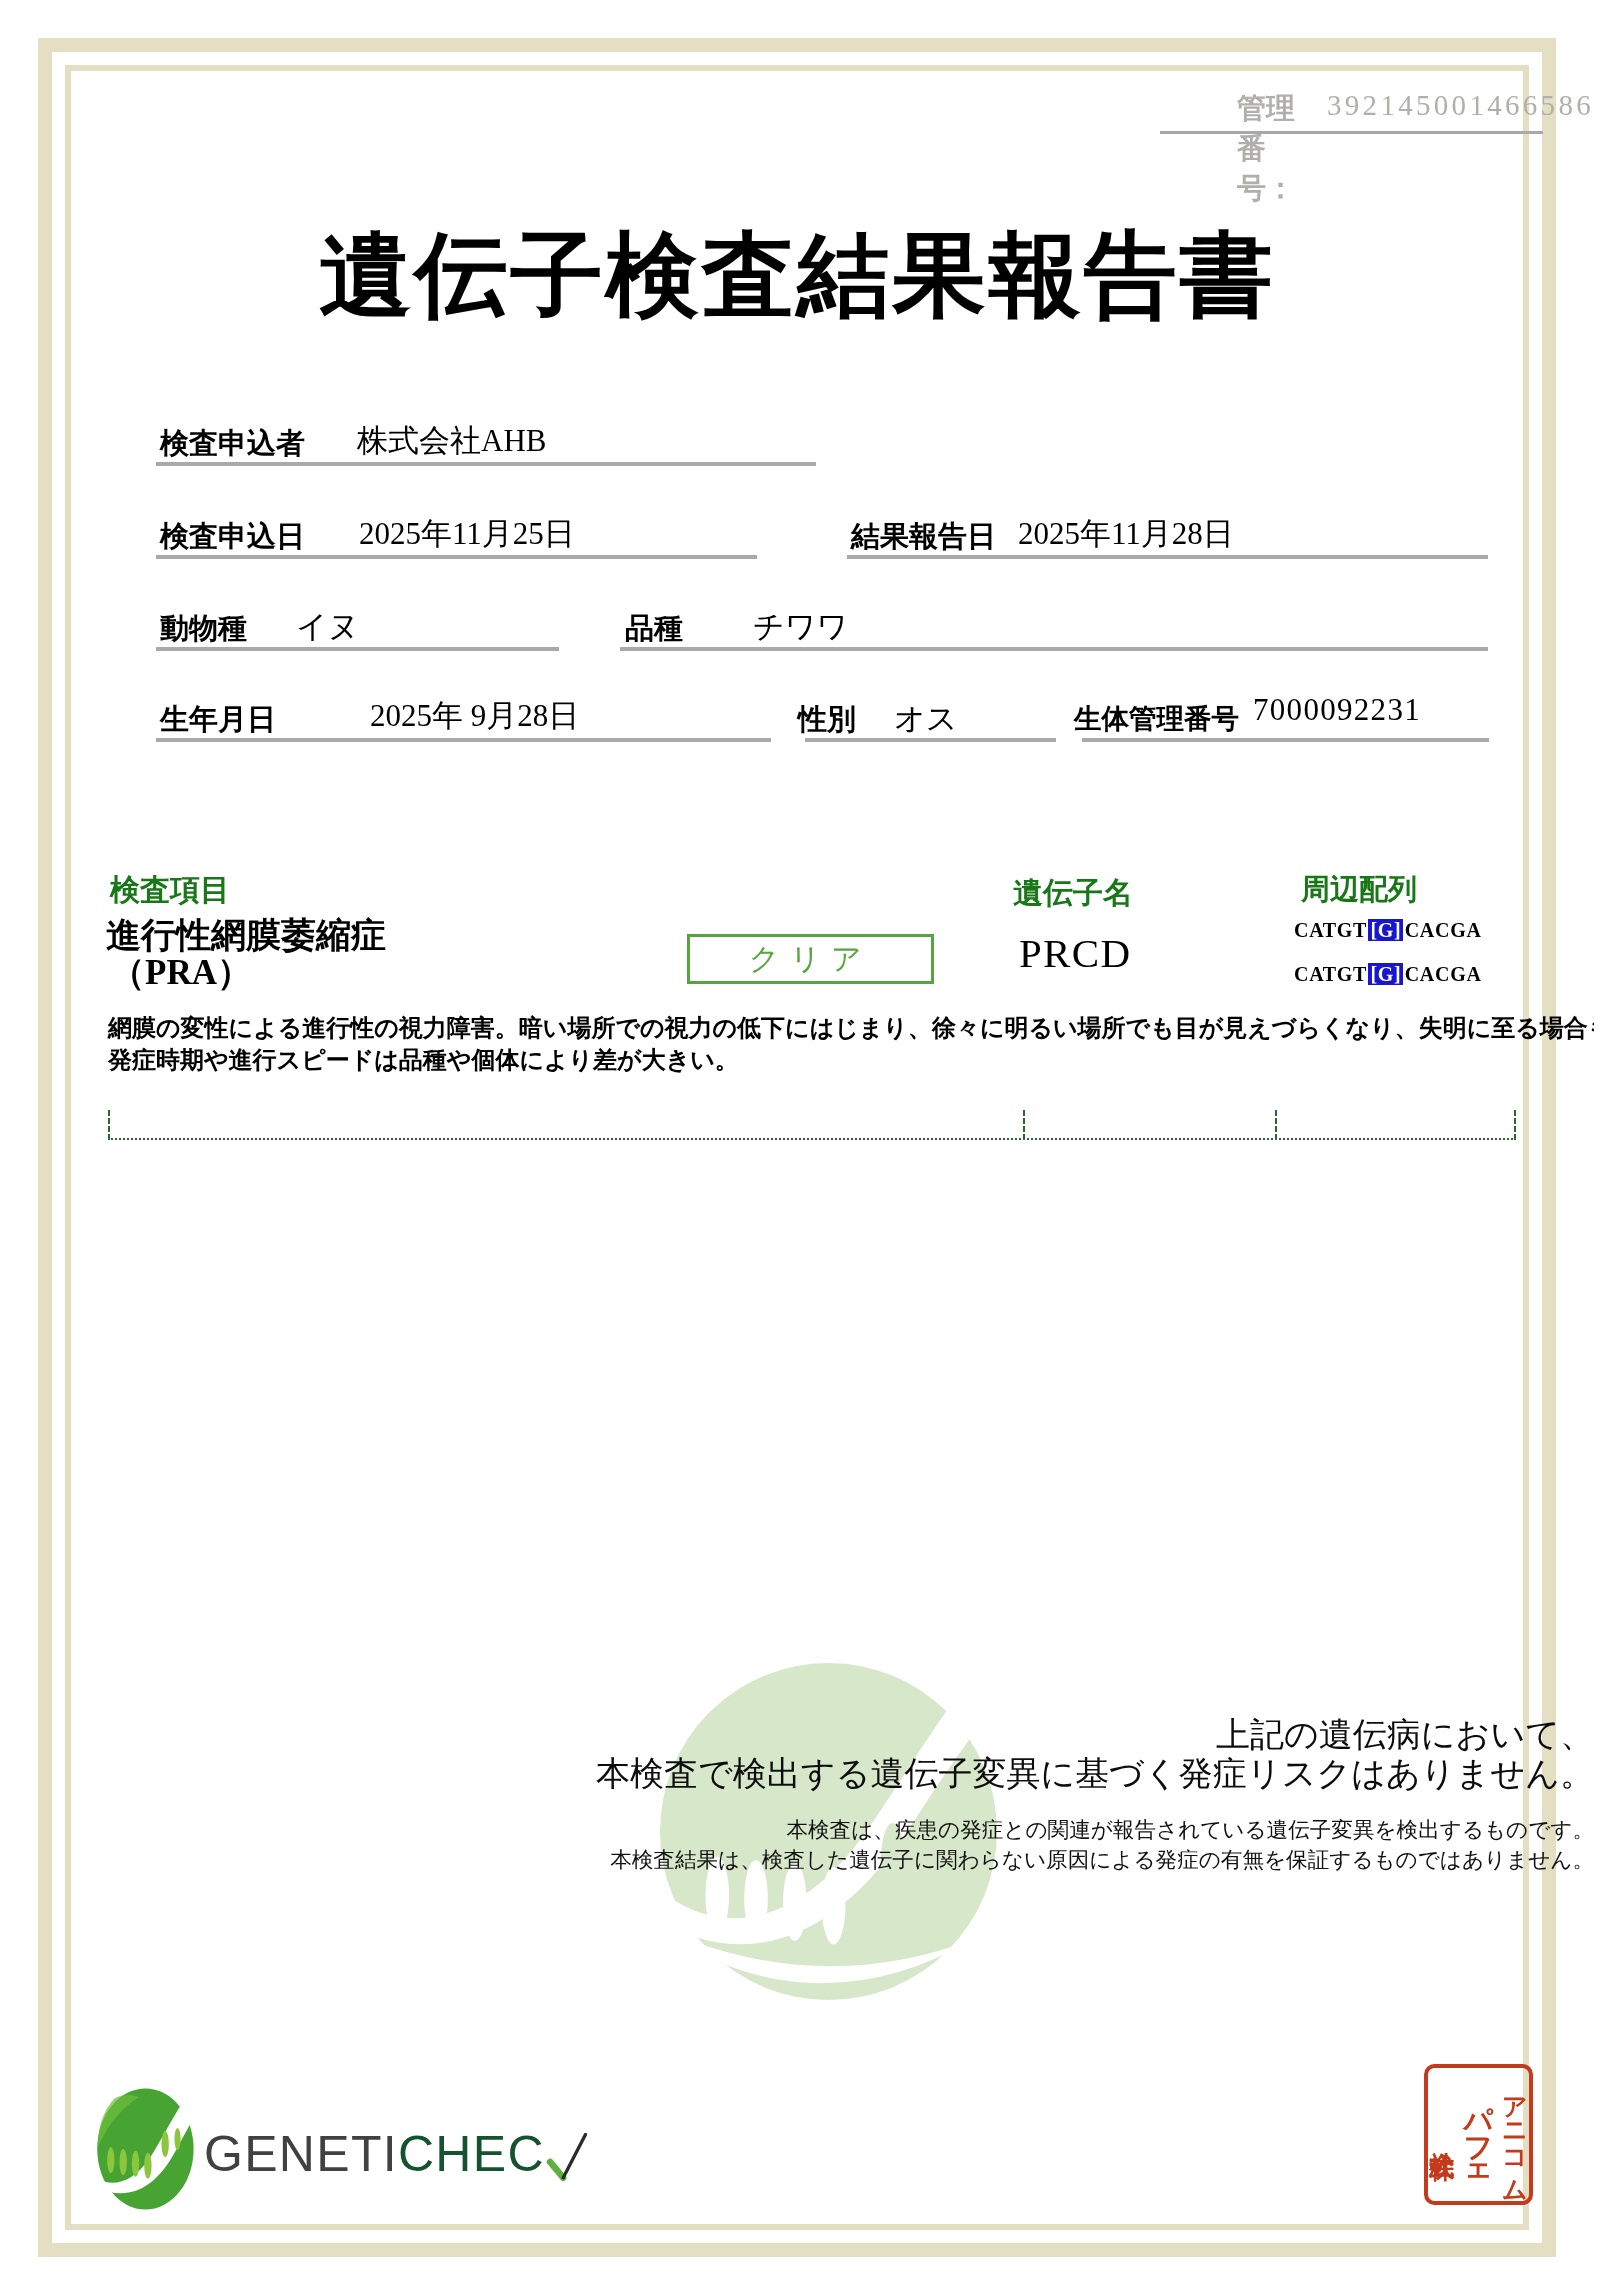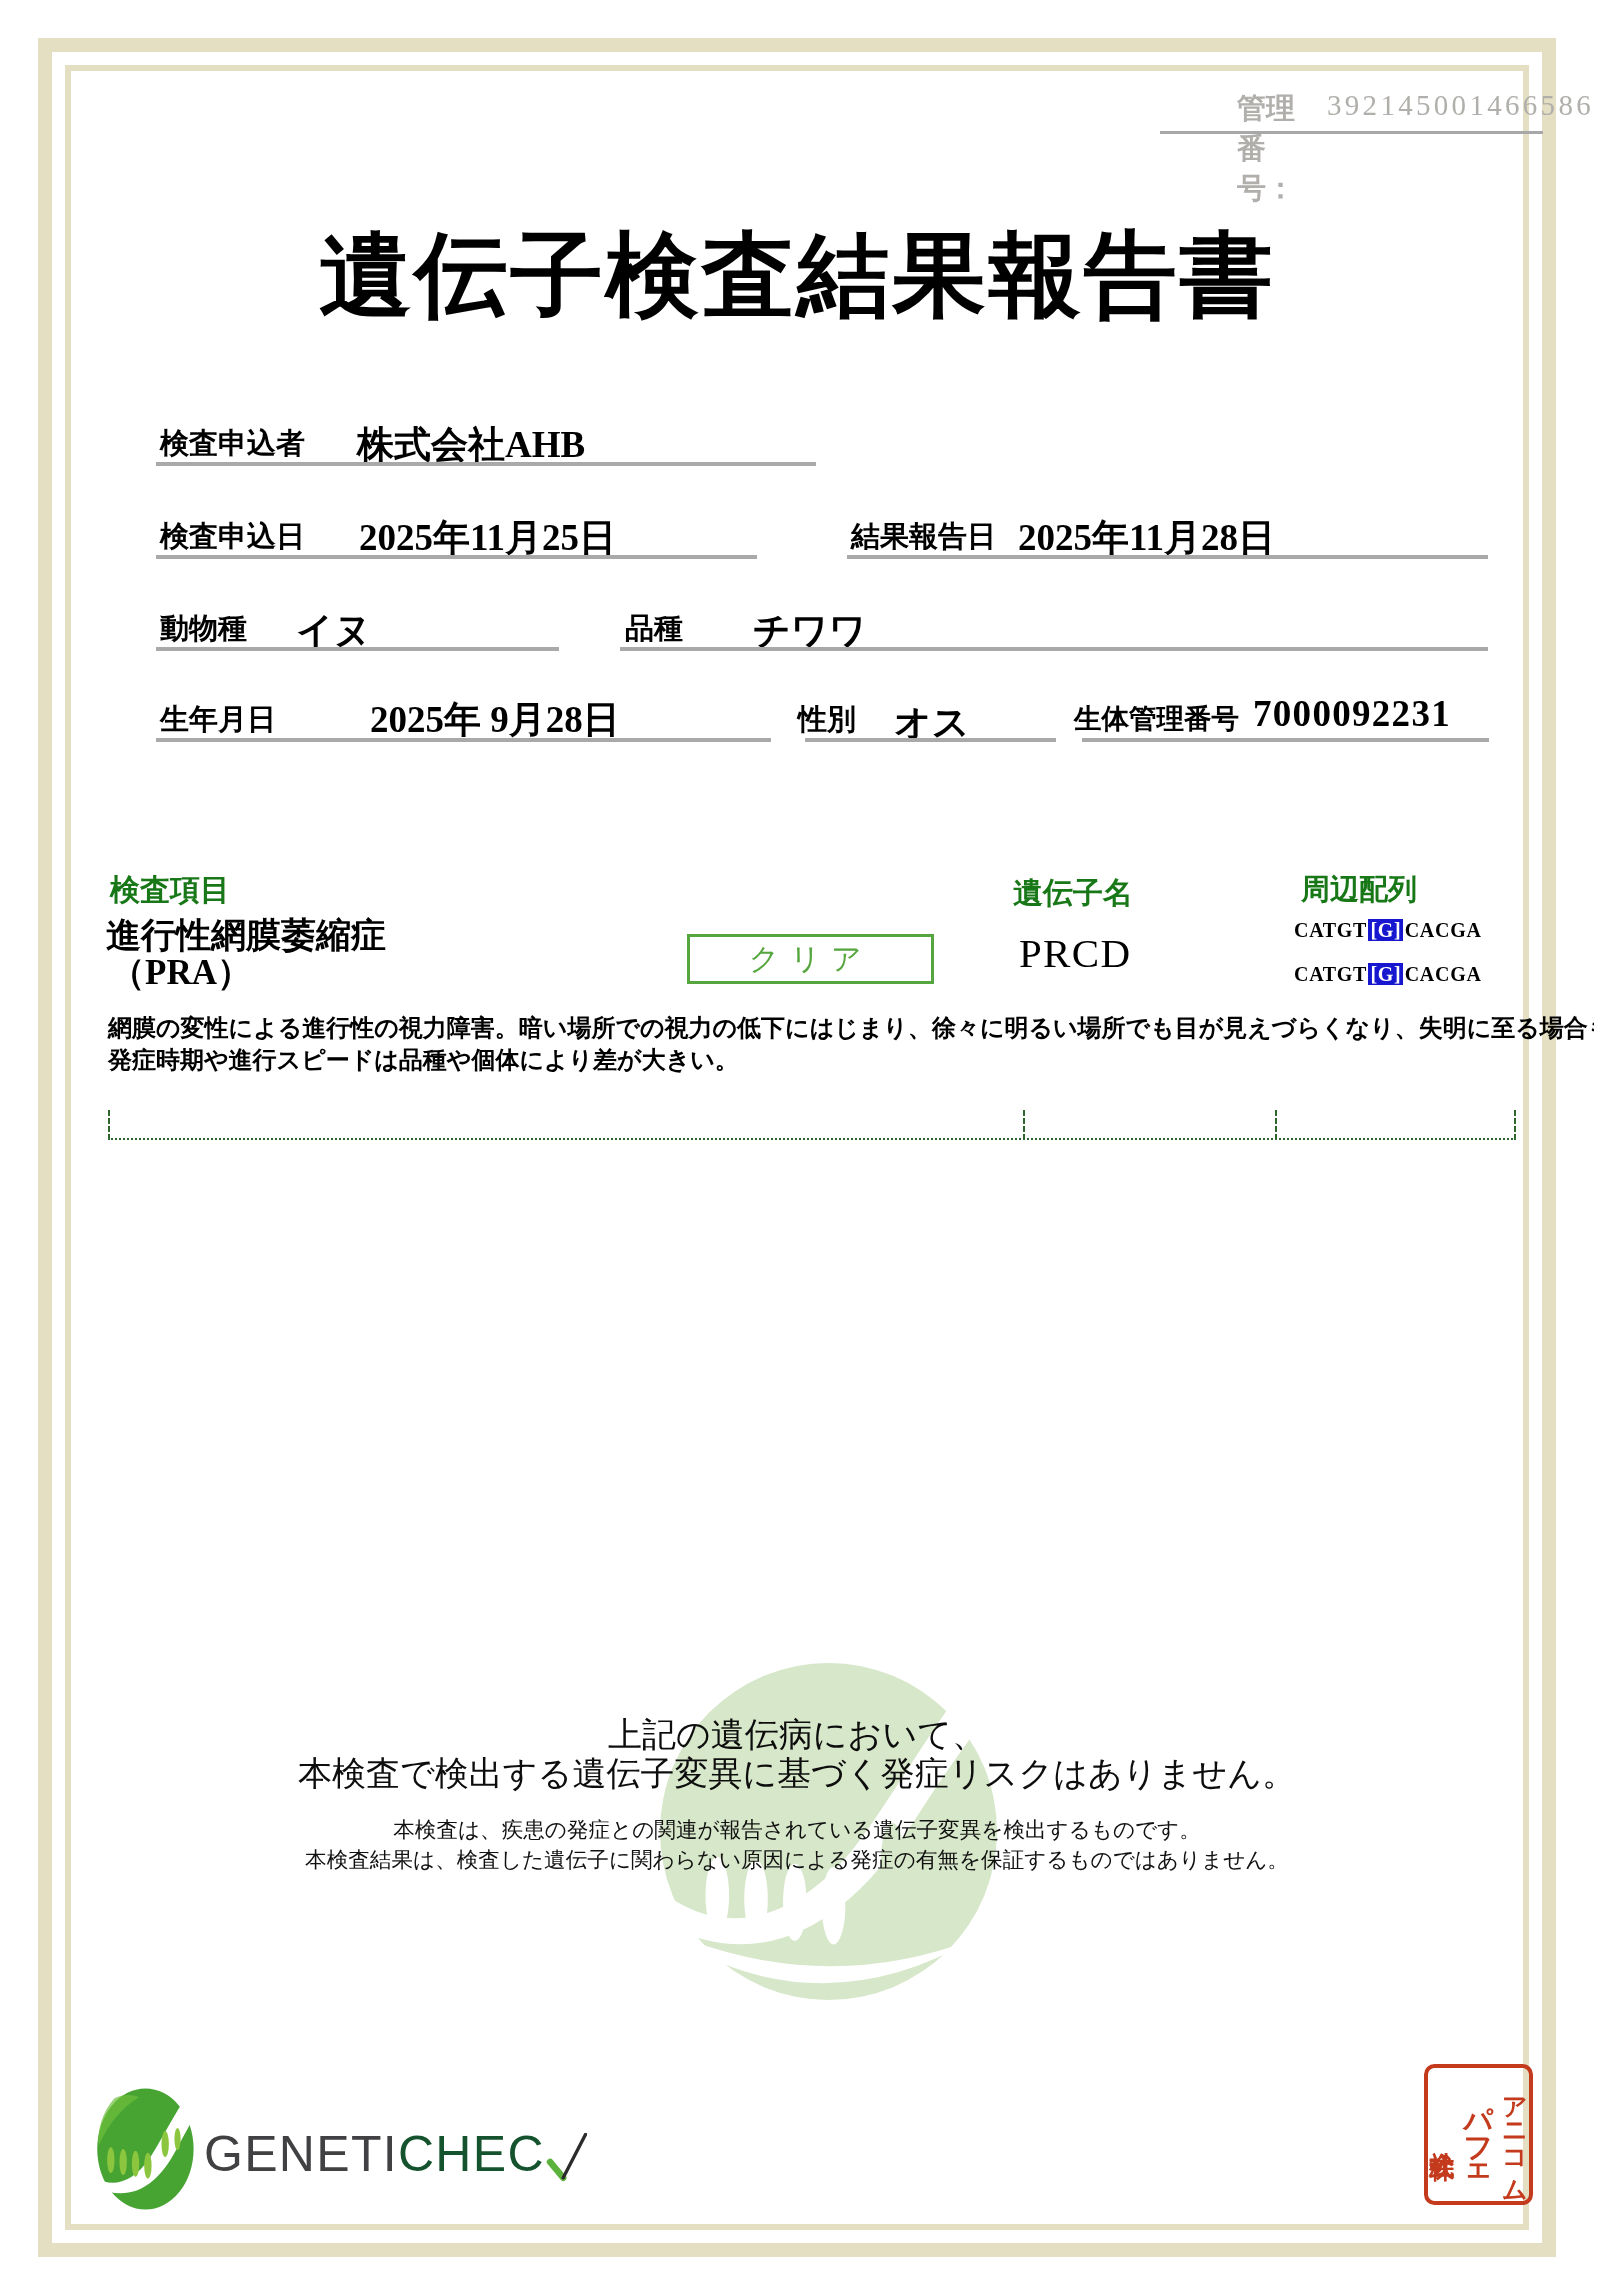--- a/index.html
+++ b/index.html
@@ -9,37 +9,37 @@
   }
   .frame-outer{position:absolute;inset:38px;border:14.4px solid #e4dfc2;pointer-events:none;}
   .frame-inner{position:absolute;inset:65px;border:6.5px solid #e4dfc2;pointer-events:none;}
   .abs{position:absolute;}
   .sans{font-family:"Liberation Sans","DejaVu Sans",sans-serif;}
   .mgmt{top:89px;left:1237px;display:flex;gap:18.3px;color:#b1afab;font-size:29px;font-weight:bold;}
   .mgmt .num{letter-spacing:3.3px;font-weight:normal;}
   .mgmt-line{top:131px;left:1160px;width:383px;height:3.3px;background:#a8a8a8;}
   .title{top:213px;left:0;right:0;text-align:center;font-size:93px;font-weight:bold;letter-spacing:2.6px;}
   .lbl{font-size:29px;font-weight:bold;white-space:nowrap;}
-  .val{font-size:37px;font-weight:bold;white-space:nowrap;}
+  .val{font-size:31px;font-weight:normal;white-space:nowrap;}
   .uline{height:3.9px;background:#a9a9a9;}
   .sec-h{font-size:30px;font-weight:bold;color:#187818;white-space:nowrap;}
   .disease{font-size:35px;font-weight:bold;white-space:nowrap;}
   .result-box{
     left:687px;top:934px;width:241px;height:44px;border:3.3px solid #55a63e;
     display:flex;align-items:center;justify-content:center;
     color:#55a63e;font-size:30px;letter-spacing:10.5px;font-weight:normal;
   }
   .gene{font-size:41px;letter-spacing:1.3px;}
   .seq{font-size:20px;font-weight:bold;letter-spacing:0.7px;white-space:nowrap;font-family:"Liberation Serif","DejaVu Serif",serif;}
   .seq .variant{background:#1717cf;color:#ffffff;padding:0 2px;margin:0 1.3px;}
   .desc{font-size:24px;font-weight:bold;white-space:nowrap;}
   .risk{font-size:26px;font-weight:bold;color:#0f800f;white-space:nowrap;}
   .vdash{width:0;height:30px;border-left:2px dashed #2d672d;top:1110px;}
   .hdots{left:108px;top:1138px;width:1408px;height:0;border-top:2.6px dotted #2d672d;}
-  .center-line{left:0;right:0;text-align:center;white-space:nowrap;z-index:2;}
+  .center-line{left:0;right:0;text-align:right;white-space:nowrap;z-index:2;}
   .big-state{font-size:34px;color:#0d0d0d;}
   .small-note{font-size:21.6px;color:#111;}
   .watermark{left:660px;top:1663px;width:337px;height:337px;z-index:0;}
   .logo-mark{left:96px;top:2085px;width:105px;height:128px;}
   .logo-text{left:204px;top:2125px;font-size:50px;letter-spacing:1.3px;font-weight:500;white-space:nowrap;display:flex;align-items:flex-end;}
   .logo-geneti{color:#414042;}
   .logo-chec{color:#14532d;}
   .logo-k-svg{width:41px;height:50px;margin-left:1.3px;}
   .company{left:1170px;top:2118px;font-size:33px;font-weight:bold;white-space:nowrap;z-index:3;}
   .stamp{

